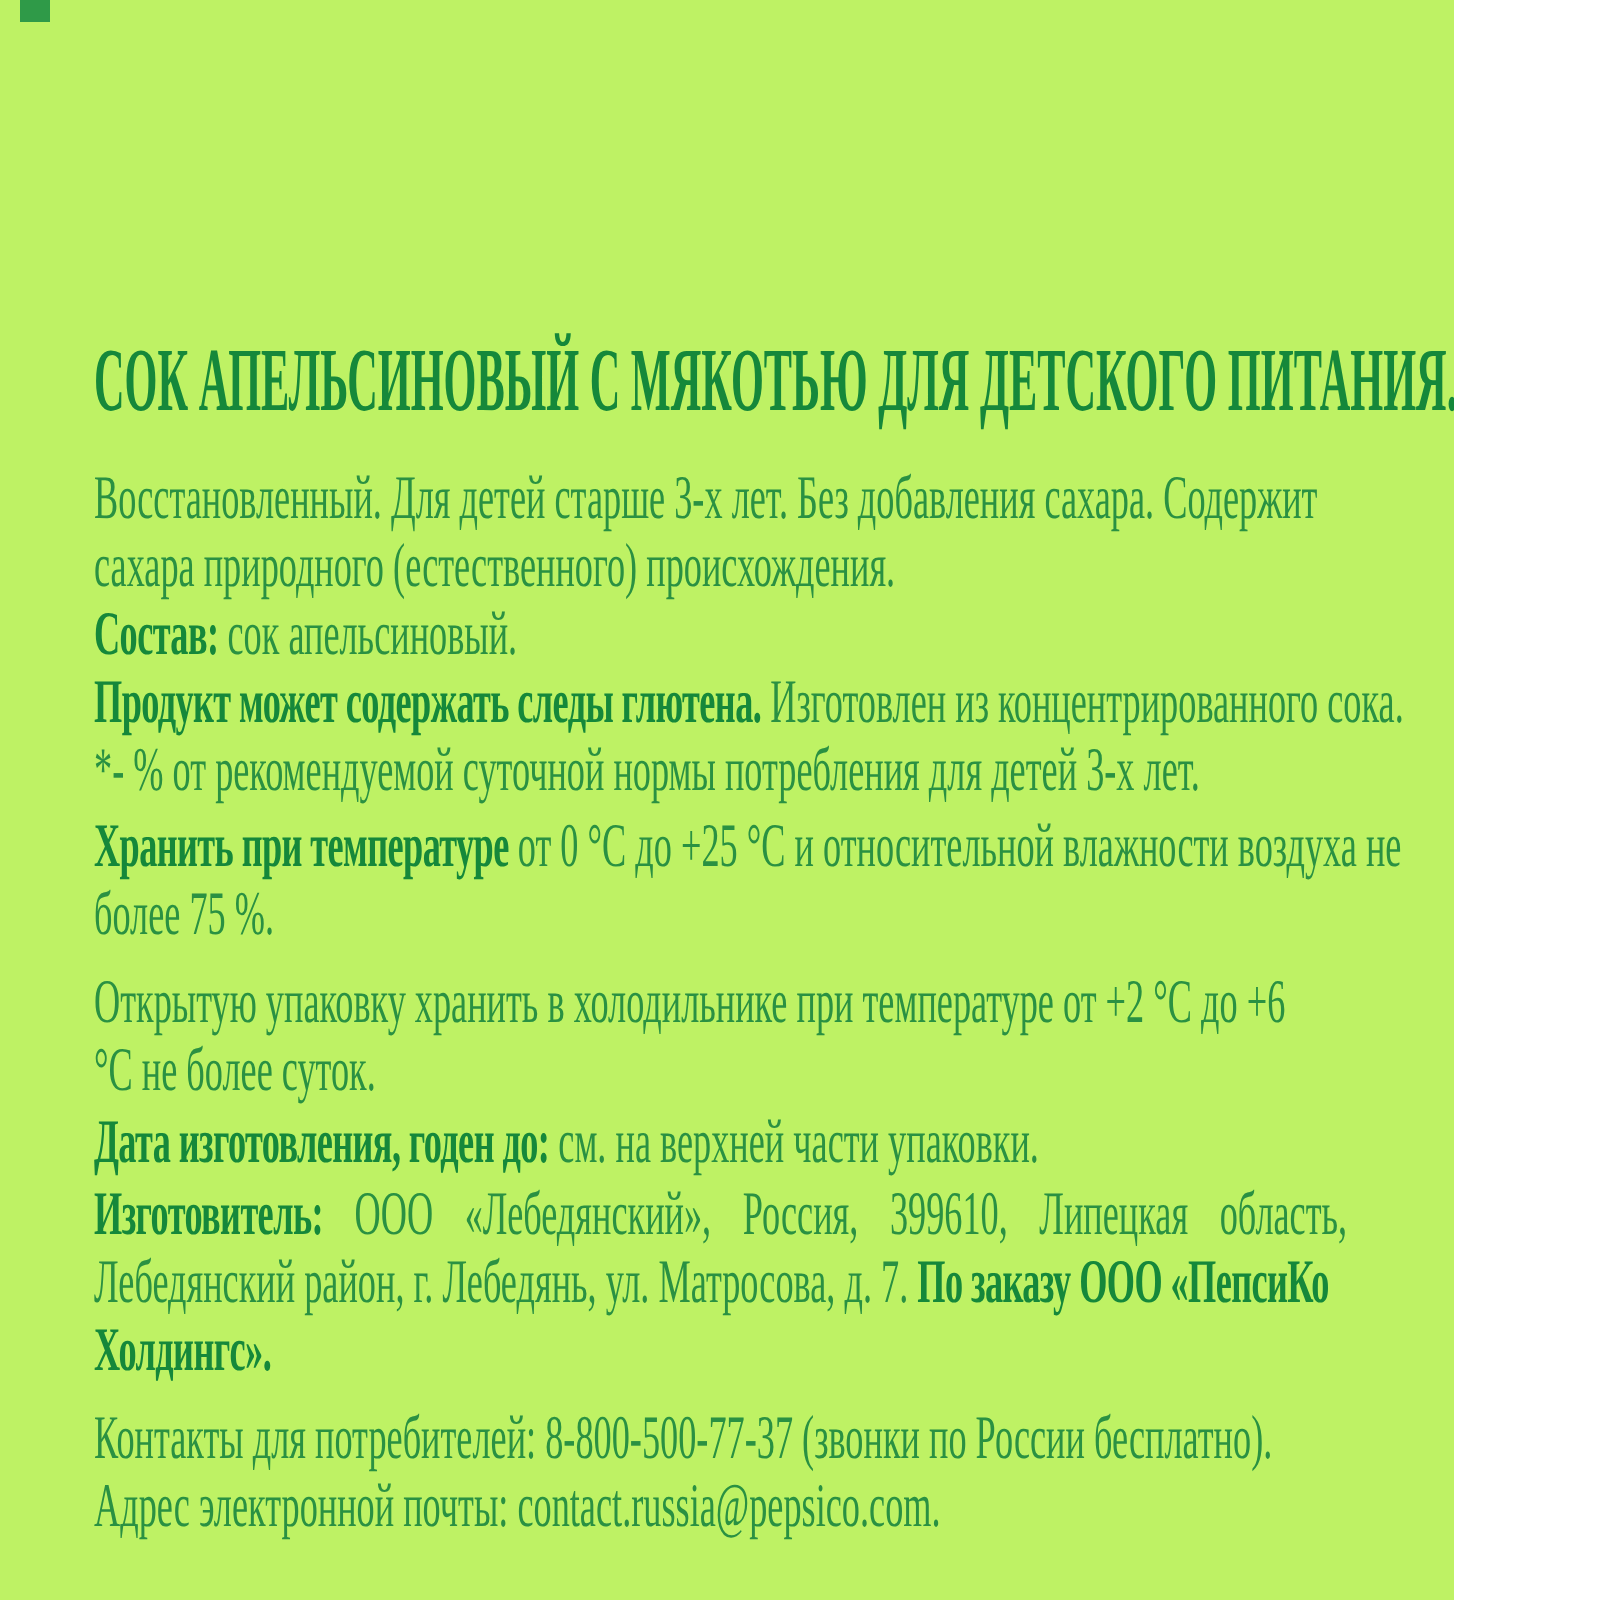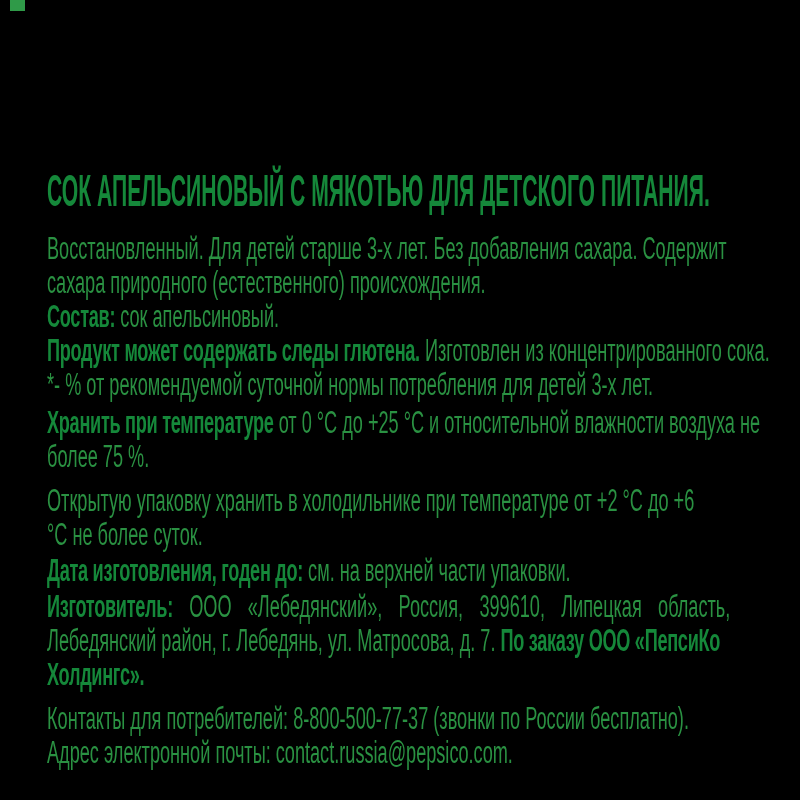--- a/index.html
+++ b/index.html
@@ -2,25 +2,25 @@
 <html style="--accent-green: #2f9a48; --bold-green: #15883a; --text-green: #2a9142;"><head>
 <meta charset="utf-8">
 <style>
   html, body {
     margin: 0;
     padding: 0;
     background: #ffffff;
   }
   .sheet {
     position: relative;
-    width: 800px;
+    width: 727px;
     height: 800px;
-    background: #000000;
+    background: #bef264;
     overflow: hidden;
-    font-family: Liberation Sans, sans-serif;
+    font-family: Liberation Serif, serif;
   }
   .corner-accent {
     position: absolute;
     left: 10px;
     top: 0;
     width: 15px;
     height: 11px;
     background: var(--accent-green, #2f9a48);
   }
   .product-title {

